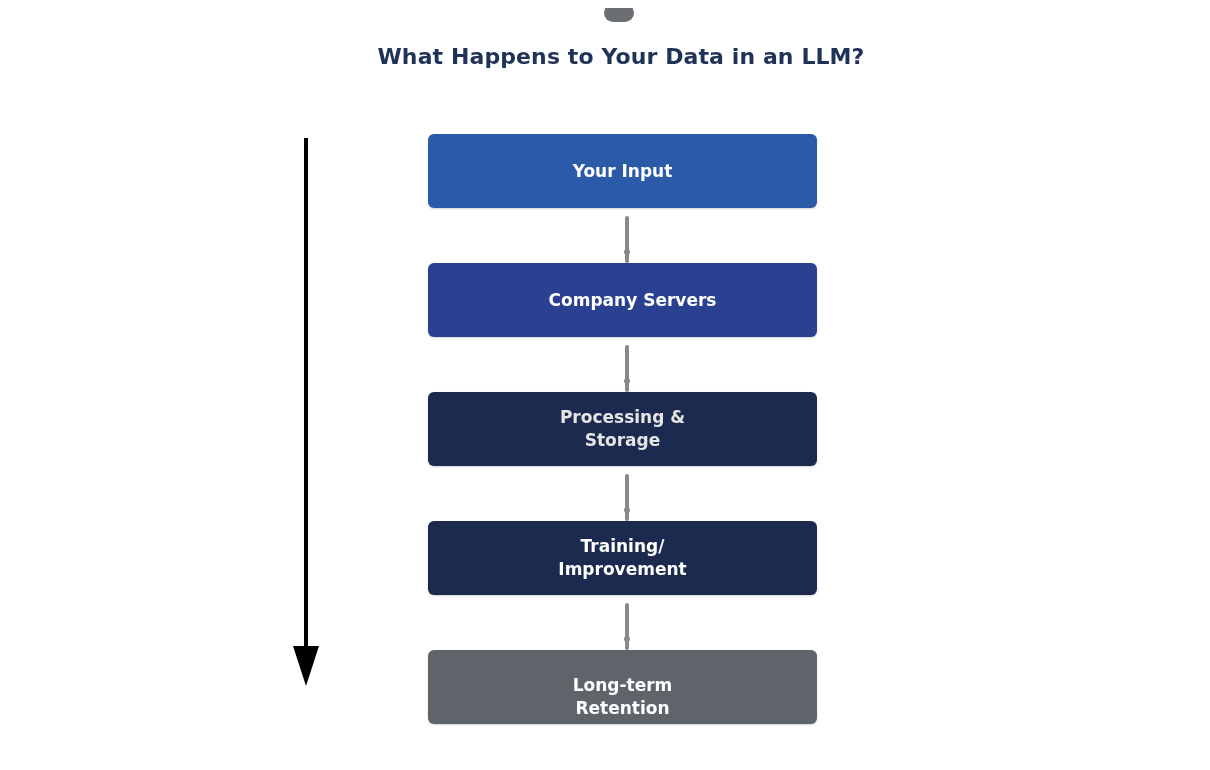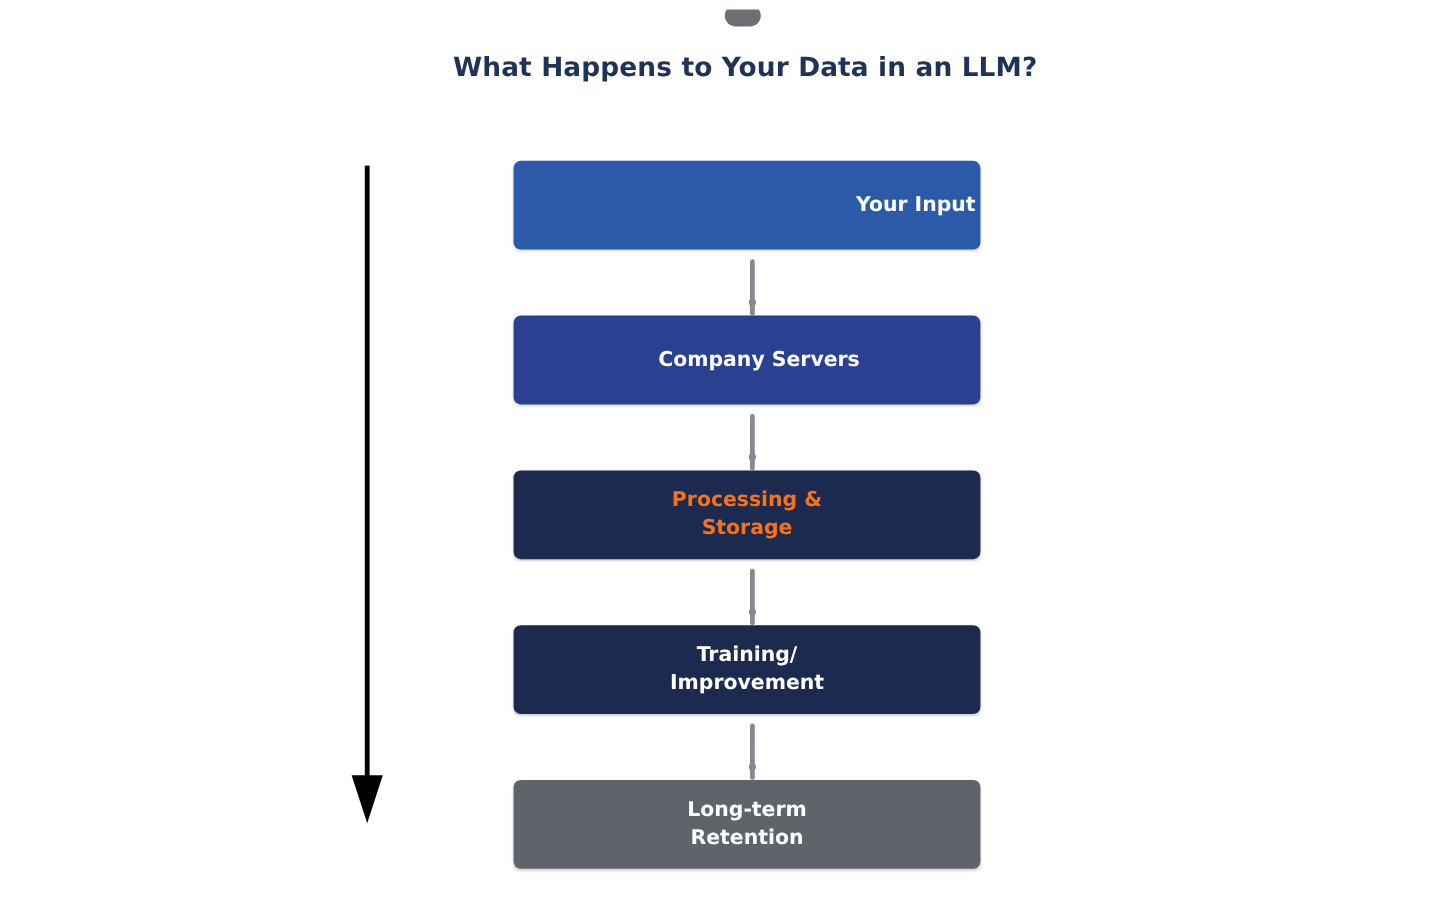--- a/index.html
+++ b/index.html
@@ -77,59 +77,59 @@
 <body>
 
 <div id="canvas">
 
   <div class="top-stub" style="background: rgb(107, 111, 116);"></div>
 
   <div class="title" style="color: rgb(31, 51, 89);">What Happens to Your Data in an LLM?</div>
 
   <div class="flow">
 
-    <div class="node" style="background: rgb(43, 90, 168); color: rgb(255, 255, 255); justify-content: flex-end;">
+    <div class="node" style="background: rgb(43, 90, 168); color: rgb(255, 255, 255);">
       <span>Your Input</span>
     </div>
 
     <div class="connector">
       <div class="line"></div>
       <div class="dot"></div>
     </div>
 
     <div class="node" style="background: rgb(42, 65, 145); color: rgb(255, 255, 255); padding-left: 20px;">
       <span>Company Servers</span>
     </div>
 
     <div class="connector">
       <div class="line"></div>
       <div class="dot"></div>
     </div>
 
-    <div class="node" style="background: rgb(27, 42, 78); color: #f97316;">
+    <div class="node" style="background: rgb(27, 42, 78); color: #e5e5e5;">
       <span>Processing &amp;
 Storage</span>
     </div>
 
     <div class="connector">
       <div class="line"></div>
       <div class="dot"></div>
     </div>
 
     <div class="node" style="background: rgb(27, 42, 78); color: rgb(255, 255, 255);">
       <span>Training/
 Improvement</span>
     </div>
 
     <div class="connector">
       <div class="line"></div>
       <div class="dot"></div>
     </div>
 
-    <div class="node" style="background: rgb(95, 100, 106); color: rgb(255, 255, 255);">
+    <div class="node" style="background: rgb(95, 100, 106); color: rgb(255, 255, 255); align-items: flex-end;">
       <span>Long-term
 Retention</span>
     </div>
 
   </div>
 
   <div class="dir-arrow">
     <div class="shaft"></div>
     <div class="head"></div>
   </div>

